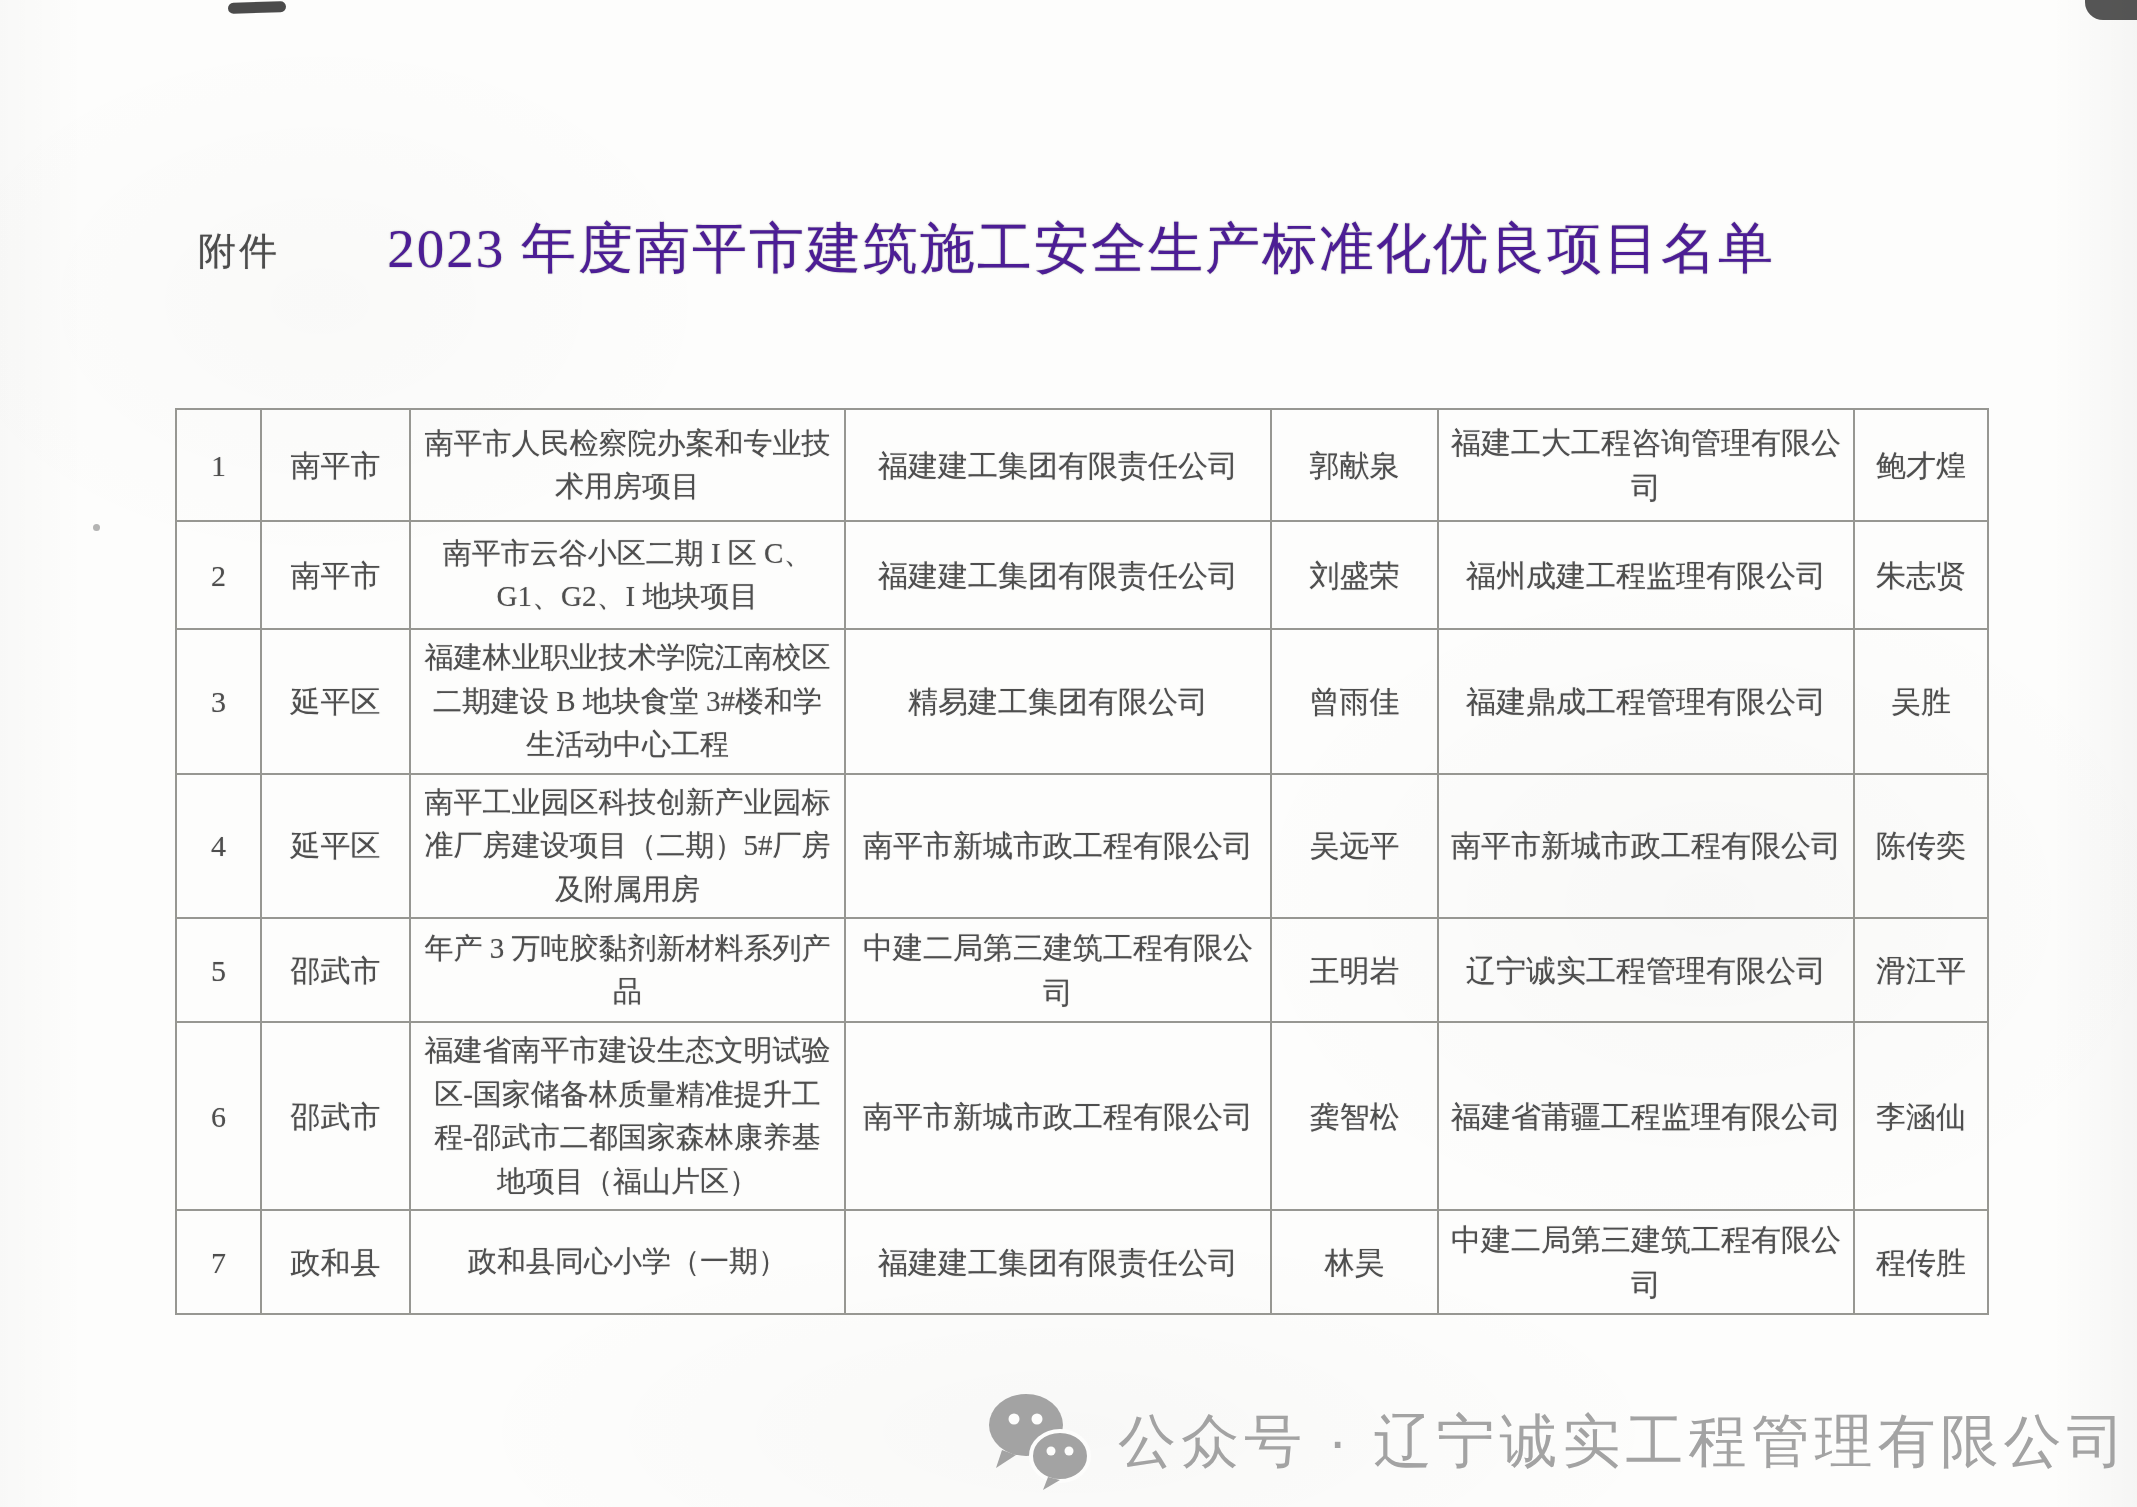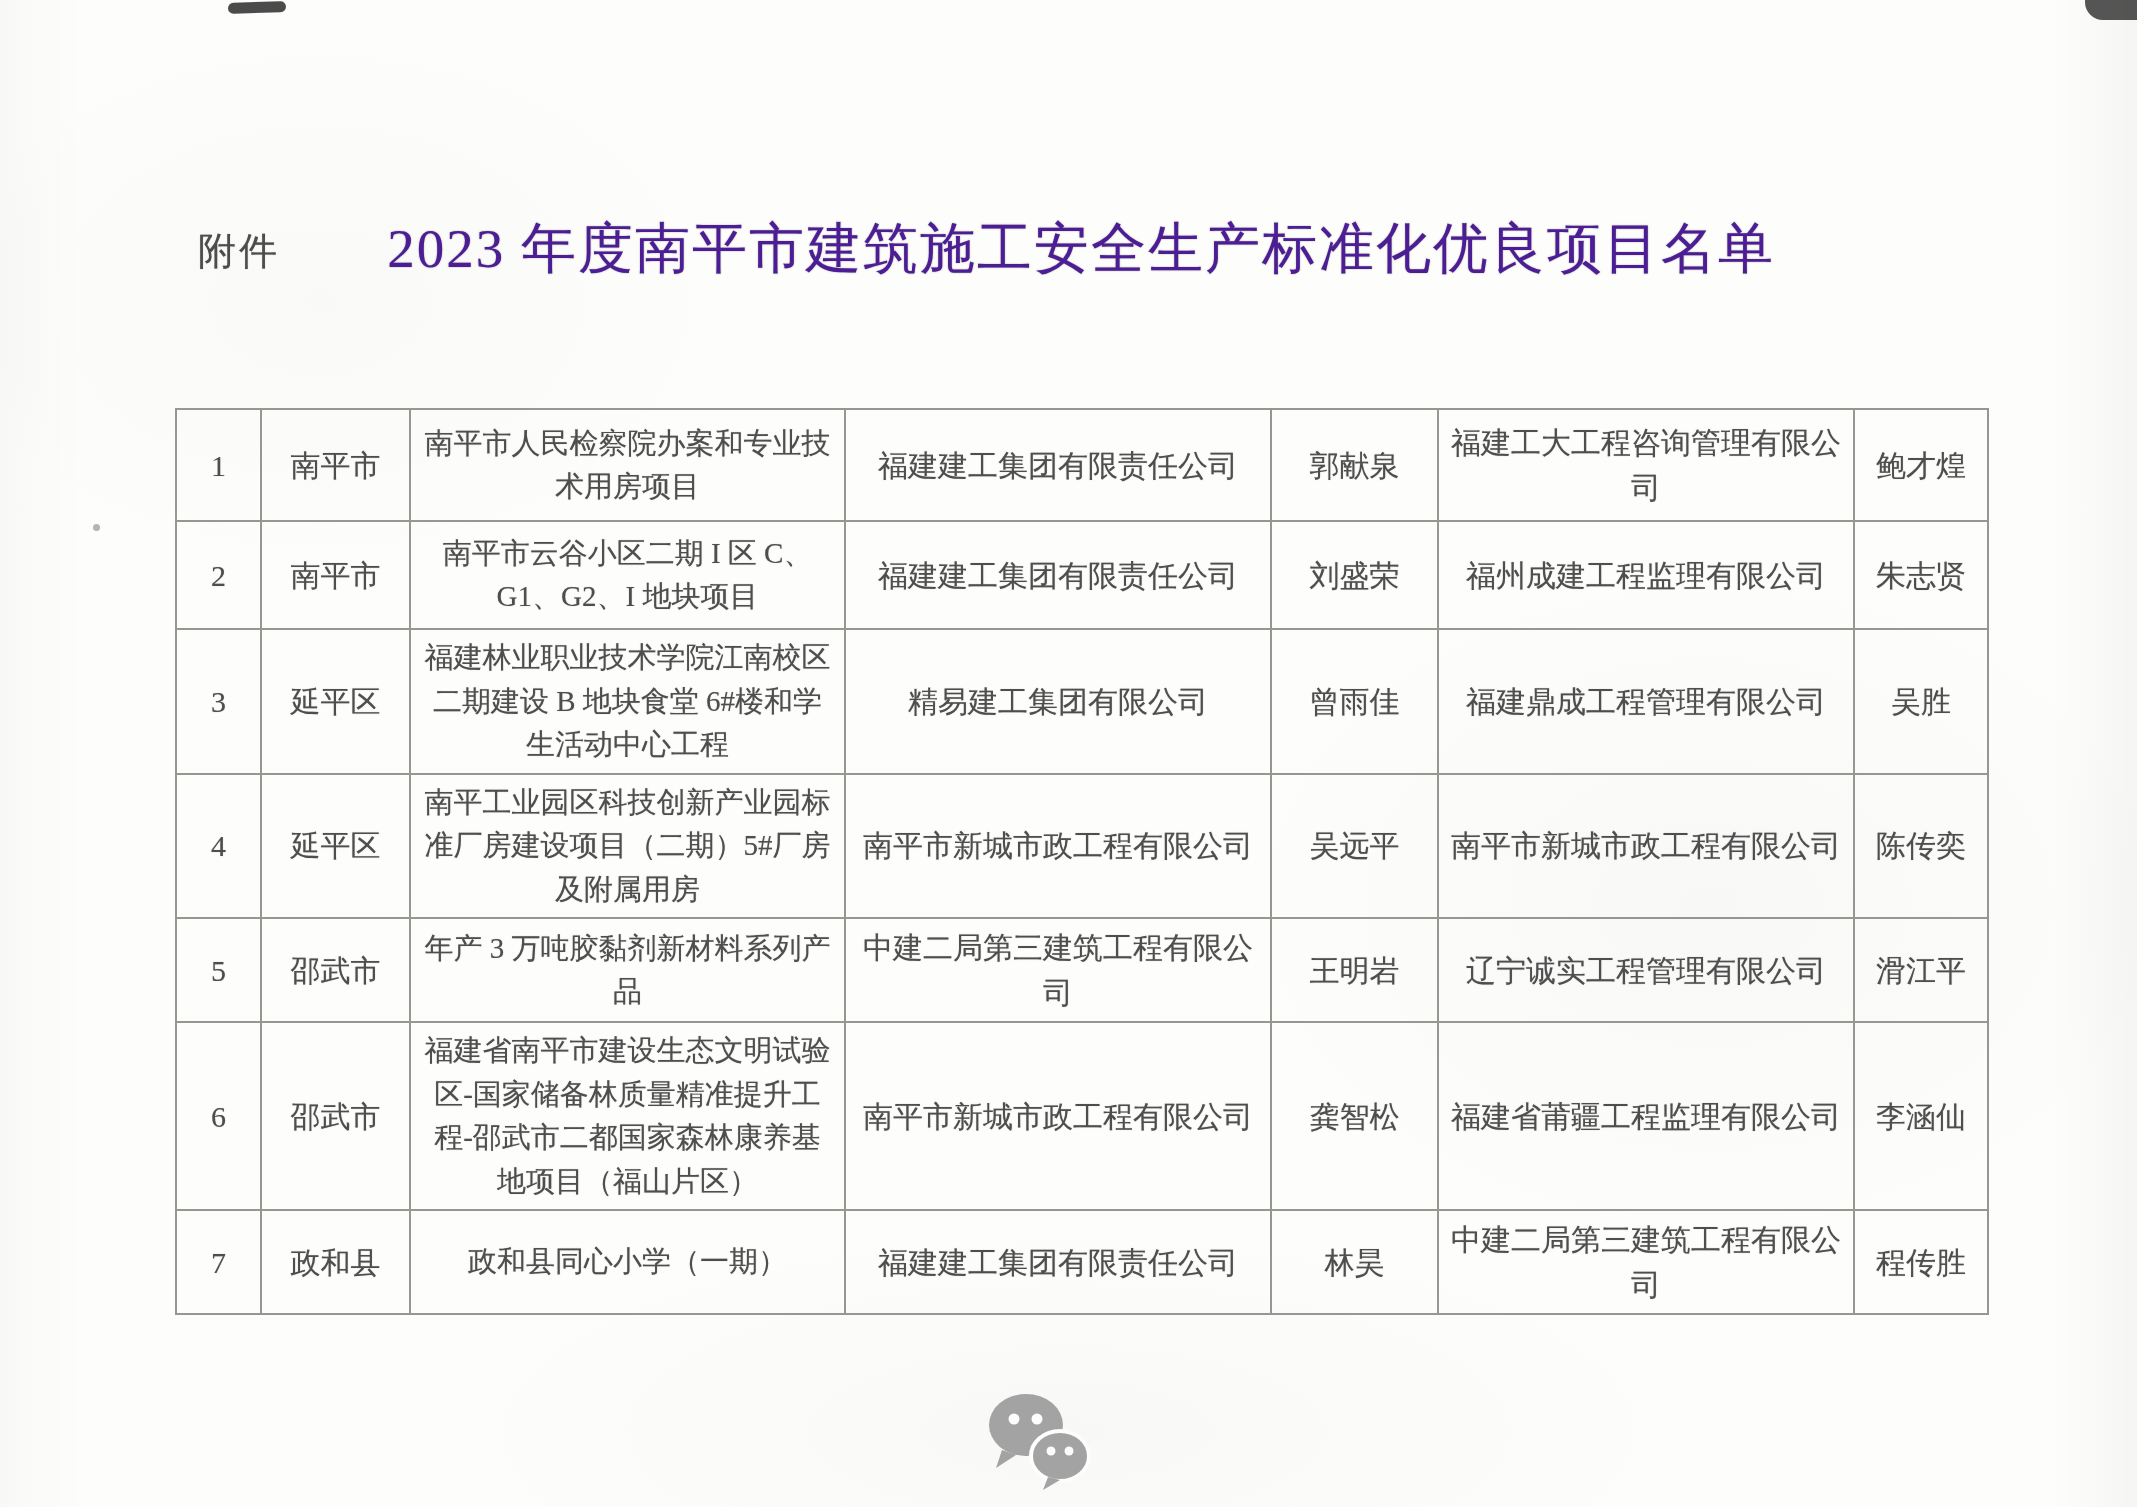--- a/index.html
+++ b/index.html
@@ -123,21 +123,21 @@
       <td>南平市</td>
       <td class="project">南平市云谷小区二期 I 区 C、G1、G2、I 地块项目</td>
       <td>福建建工集团有限责任公司</td>
       <td>刘盛荣</td>
       <td>福州成建工程监理有限公司</td>
       <td>朱志贤</td>
     </tr>
     <tr class="r3">
       <td>3</td>
       <td>延平区</td>
-      <td class="project">福建林业职业技术学院江南校区二期建设 B 地块食堂 6#楼和学生活动中心工程</td>
+      <td class="project">福建林业职业技术学院江南校区二期建设 B 地块食堂 3#楼和学生活动中心工程</td>
       <td>精易建工集团有限公司</td>
       <td>曾雨佳</td>
       <td>福建鼎成工程管理有限公司</td>
       <td>吴胜</td>
     </tr>
     <tr class="r4">
       <td>4</td>
       <td>延平区</td>
       <td class="project">南平工业园区科技创新产业园标准厂房建设项目（二期）5#厂房及附属用房</td>
       <td>南平市新城市政工程有限公司</td>
@@ -181,13 +181,14 @@
     <ellipse cx="38" cy="33" rx="37" ry="31" fill="#a3a3a3"></ellipse>
     <path d="M14 58 L8 76 L28 63 Z" fill="#a3a3a3"></path>
     <circle cx="26" cy="27" r="5.5" fill="#fdfdfc"></circle>
     <circle cx="49" cy="27" r="5.5" fill="#fdfdfc"></circle>
 
     <ellipse cx="72" cy="64" rx="29" ry="25" fill="#a3a3a3" stroke="#fdfdfc" stroke-width="4"></ellipse>
     <path d="M60 85 L55 98 L72 88 Z" fill="#a3a3a3"></path>
     <circle cx="63" cy="59" r="4.5" fill="#fdfdfc"></circle>
     <circle cx="81" cy="59" r="4.5" fill="#fdfdfc"></circle>
   </svg>
+  <span class="wm-text">公众号 · 辽宁诚实工程管理有限公司</span>
 </div>
 
 </body></html>

